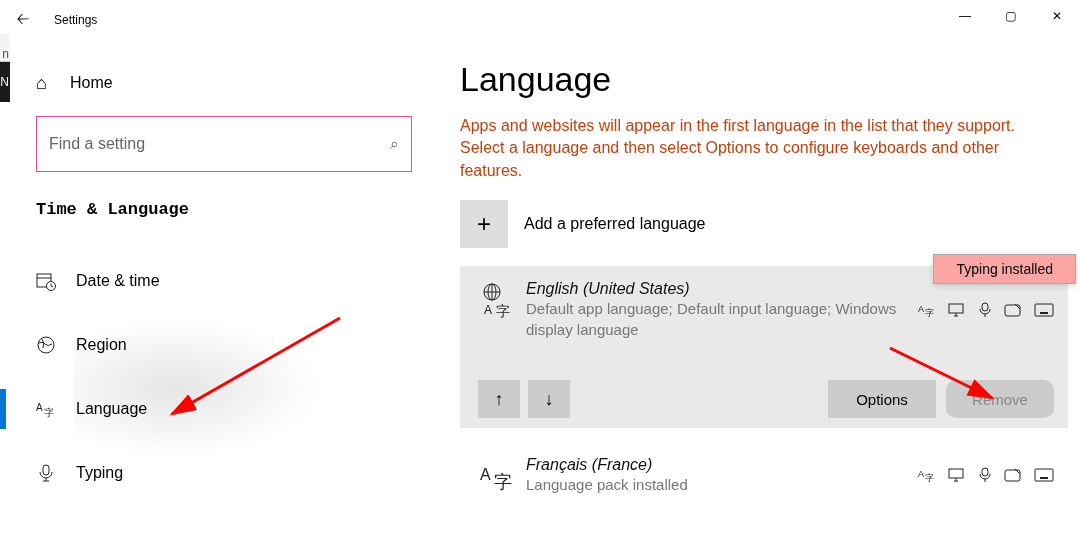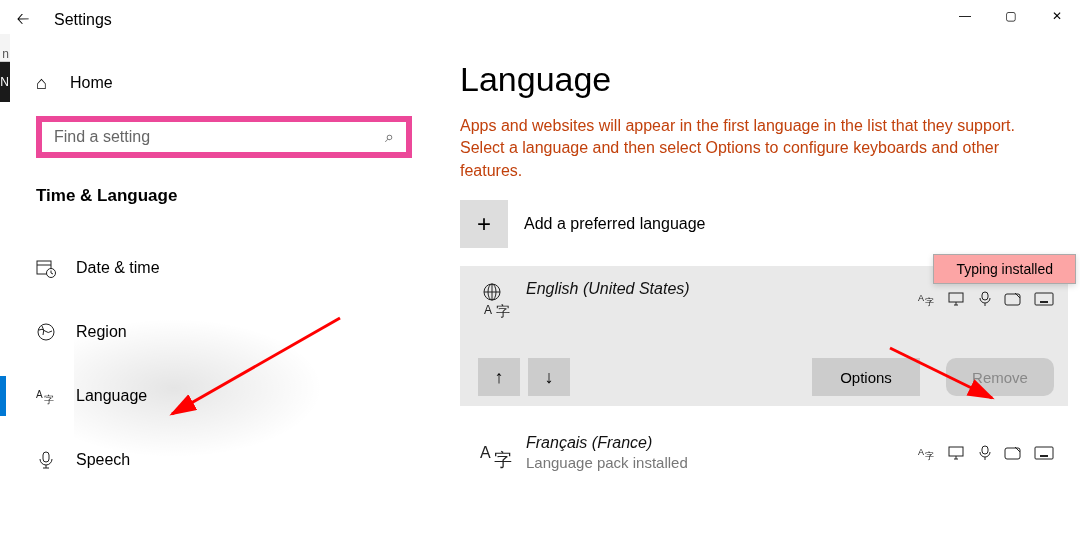--- a/index.html
+++ b/index.html
@@ -1,35 +1,35 @@
 <!DOCTYPE html>
 <html><head>
 <meta charset="utf-8">
 <style>
   * { box-sizing: border-box; margin: 0; padding: 0; font-family: "Segoe UI", sans-serif; }
   body { width: 1080px; height: 542px; background: #fff; position: relative; overflow: hidden; }
 
   
   .titlebar { position: absolute; top: 0; left: 0; right: 0; height: 40px; display: flex; align-items: center; }
   .titlebar .back { width: 46px; text-align: center; font-size: 16px; }
-  .titlebar .title { font-size: 16px; margin-left: 8px; }
+  .titlebar .title { font-size: 12px; margin-left: 8px; }
   .window-controls { position: absolute; right: 0; top: 0; display: flex; }
   .window-controls div { width: 46px; height: 32px; display: flex; align-items: center; justify-content: center; font-size: 12px; }
 
   
   .crumb { position: absolute; left: 0; top: 34px; width: 10px; height: 100px; }
   .crumb .a { height: 28px; background:#f4f4f4; border-bottom:1px solid #ccc; color:#555; font-size:12px; display:flex; align-items:flex-end; justify-content:flex-end; padding-right:1px;}
   .crumb .b { height: 40px; background:#1a1a1a; color:#fff; font-size:12px; display:flex; align-items:center; justify-content:flex-end; padding-right:1px;}
 
   
   .sidebar { position: absolute; left: 14px; top: 0; width: 416px; padding-top: 60px; }
   .home-row { display:flex; align-items:center; height: 46px; padding-left: 22px; font-size: 16px; }
   .home-row .icon { width: 34px; font-size:18px;}
-  .search { margin: 10px 18px 10px 22px; height: 42px; border: 6px solid #ec4899; display:flex; align-items:center; padding: 0 12px; justify-content: space-between; color:#666; font-size:16px;}
-  .section-title { font-weight: 600; font-size: 17px; padding: 18px 0 10px 22px; }
+  .search { margin: 10px 18px 10px 22px; height: 56px; border: 1px solid #ec4899; display:flex; align-items:center; padding: 0 12px; justify-content: space-between; color:#666; font-size:16px;}
+  .section-title { font-weight: 600; font-size: 17px; padding: 18px 0 10px 22px; font-family: Liberation Mono, monospace; }
   .nav { margin-top: 20px; }
   .nav-item { display:flex; align-items:center; height: 64px; padding-left: 22px; font-size: 16px; position:relative; }
   .nav-item .icon { width: 40px; display:flex; align-items:center; }
   .nav-item.selected::before { content:""; position:absolute; left:-14px; top:12px; bottom:12px; width:6px; background:#0078d4; }
   .shade { position:absolute; left:74px; top:318px; width:250px; height:140px; background: radial-gradient(ellipse at 40% 50%, rgba(0,0,0,0.10), rgba(0,0,0,0) 70%); pointer-events:none; }
 
   
   .main { position:absolute; left:460px; top:60px; right:12px; }
   .page-title { font-size: 34px; font-weight: 500; margin-bottom: 16px; }
   .description { font-size: 16px; color:#c2410c; line-height:1.4; margin-bottom: 18px; max-width: 600px;}
@@ -42,21 +42,21 @@
   .lang-head { display:flex; }
   .lang-icon { width: 48px; display:flex; align-items:flex-start; padding-top:2px; }
   .lang-info { flex:1; }
   .lang-name { font-size:16px; color:#111;font-style:italic; }
   .lang-sub  { font-size:15px; color:#777; line-height:1.4; }
   .feat-icons { display:flex; gap:12px; align-items:center; padding-top:2px; margin-left:auto;}
   .feat-icons span { font-size:15px; }
   .lang-actions { display:flex; justify-content:space-between; align-items:center; margin-top: 40px;}
   .arrow-group { display:flex; gap:8px; }
   .arrow-btn { width:42px; height:38px; background:#ccc; display:flex; align-items:center; justify-content:center; font-size:18px;}
-  .btn-group { display:flex; gap:26px; }
+  .btn-group { display:flex; gap:10px; }
   .btn { width:108px; height:38px; background:#ccc; display:flex; align-items:center; justify-content:center; font-size:15px;}
   .btn.disabled { color:#888;border-radius:10px; }
 
   .tooltip { position:absolute; right:4px; top:254px; background:#fca5a5; border:1px solid #aaa; padding:6px 22px; font-size:14px; box-shadow:0 2px 6px rgba(0,0,0,0.15); z-index:10;}
 
   
   .arrow-svg { position:absolute; pointer-events:none; z-index:20; }
 </style>
 </head>
 <body>
@@ -121,21 +121,21 @@
     </div>
     <div class="nav-item">
       <span class="icon">
         <svg width="20" height="20" viewBox="0 0 20 20">
             <rect x="7" y="2" width="6" height="10" rx="3" fill="none" stroke="#222"></rect>
             <path d="M4 9a6 6 0 0 0 12 0" fill="none" stroke="#222"></path>
             <line x1="10" y1="15" x2="10" y2="18" stroke="#222"></line>
             <line x1="7" y1="18" x2="13" y2="18" stroke="#222"></line>
           </svg>
       </span>
-      <span>Speech</span>
+      <span>Typing</span>
     </div>
   </div>
 </div>
 <div class="shade"></div>
 
 <div class="main">
   <div class="page-title">Language</div>
   <div class="description">Apps and websites will appear in the first language in the list that they support. Select a language and then select Options to configure keyboards and other features.</div>
 
   <div class="add-row">
@@ -150,20 +150,21 @@
             <circle cx="14" cy="10" r="8" fill="none" stroke="#222"></circle>
             <line x1="6" y1="10" x2="22" y2="10" stroke="#222"></line>
             <line x1="14" y1="2" x2="14" y2="18" stroke="#222"></line>
             <ellipse cx="14" cy="10" rx="4" ry="8" fill="none" stroke="#222"></ellipse>
             <text x="6" y="32" font-size="12" fill="#222">A</text>
             <text x="18" y="34" font-size="14" fill="#222">字</text>
           </svg>
       </div>
       <div class="lang-info">
         <div class="lang-name">English (United States)</div>
+        <div class="lang-sub">Default app language; Default input language; Windows display language</div>
       </div>
       <div class="feat-icons">
         <span><svg width="18" height="16" viewBox="0 0 18 16">
               <text x="0" y="10" font-size="9" fill="#222">A</text>
               <text x="7" y="14" font-size="9" fill="#222">字</text>
             </svg></span>
         <span><svg width="18" height="16" viewBox="0 0 18 16">
               <rect x="1" y="2" width="14" height="9" fill="none" stroke="#222"></rect>
               <line x1="6" y1="14" x2="10" y2="14" stroke="#222"></line>
               <line x1="8" y1="11" x2="8" y2="14" stroke="#222"></line>

